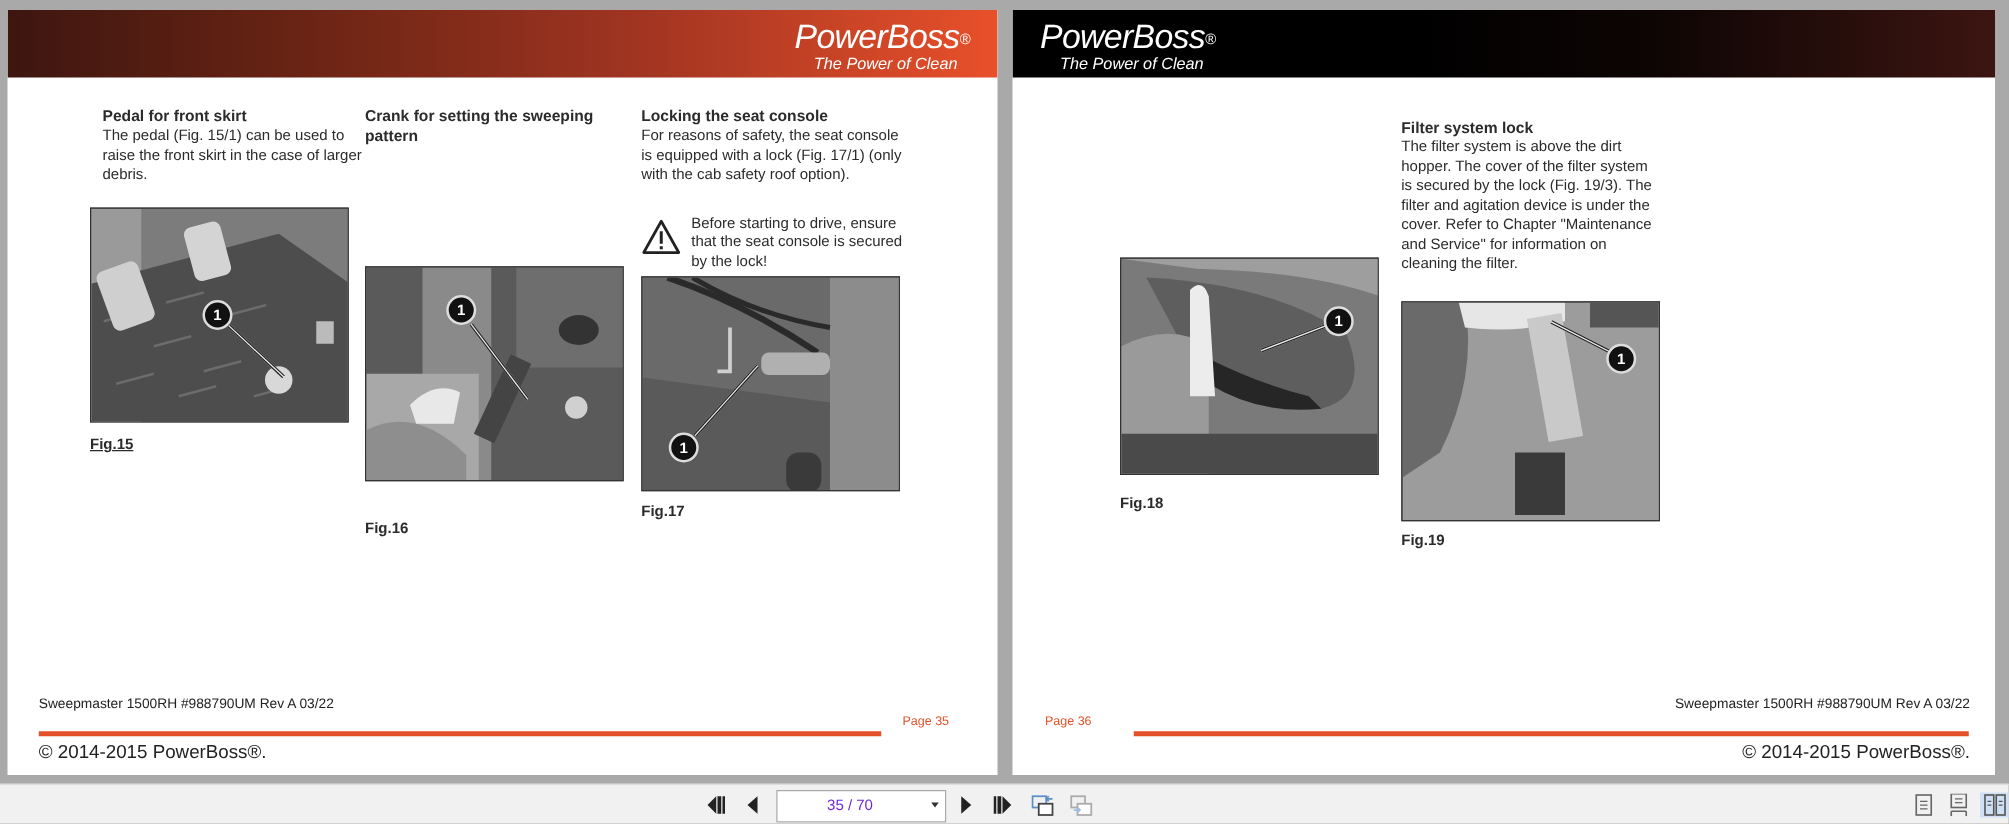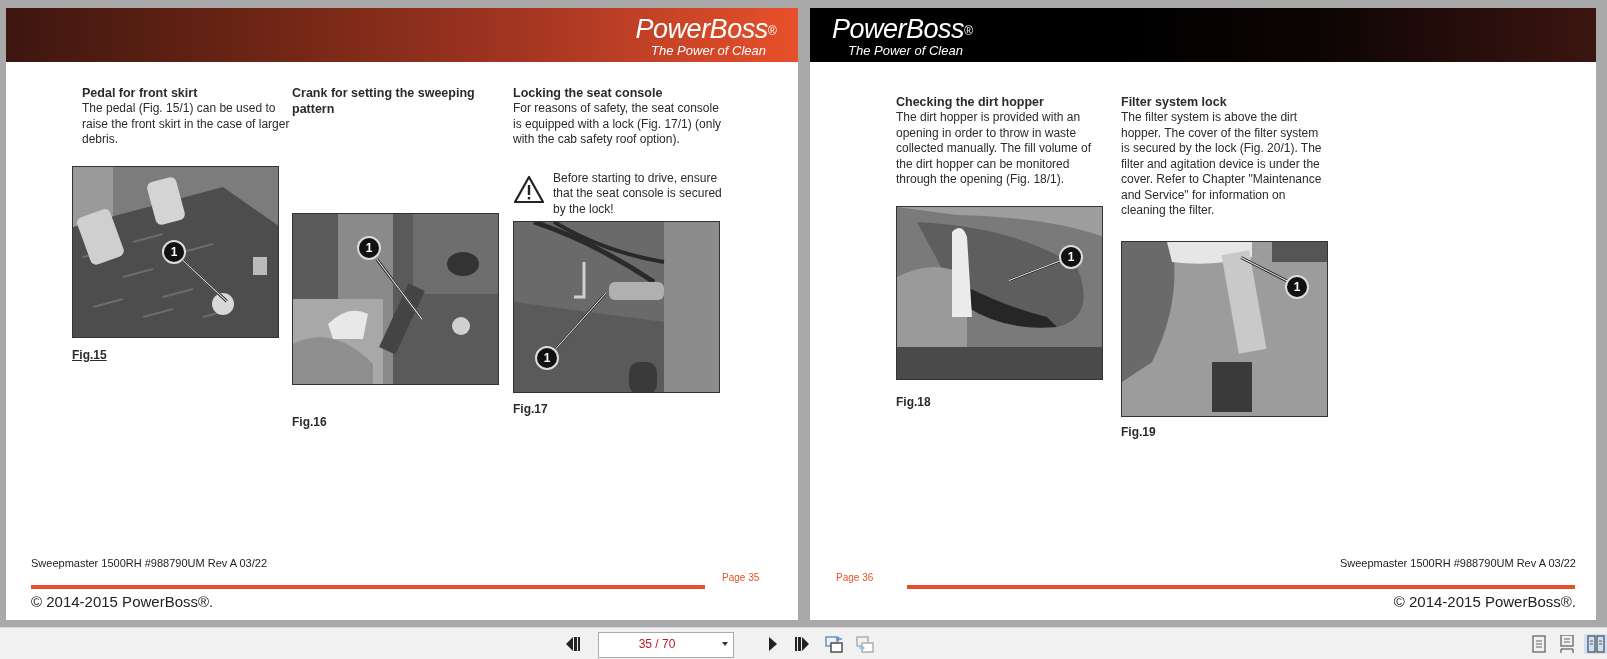--- a/index.html
+++ b/index.html
@@ -28,21 +28,21 @@
   .figure { position: absolute; border: 1px solid #333; background: #6a6a6a; overflow: hidden; }
   .fig-label { position: absolute; font-size: 12px; font-weight: bold; color: #2b2b2b; }
   .callout { position: absolute; width: 24px; height: 24px; border-radius: 50%; background: #111; border: 2px solid #ddd; color: #fff; font-size: 12px; font-weight: bold; text-align: center; line-height: 20px; }
   .callout-line { position: absolute; height: 3px; background: #eee; border-top: 1px solid #222; border-bottom: 1px solid #222; transform-origin: 0 50%; }
   .footer-doc { position: absolute; font-size: 11px; color: #222; }
   .footer-rule { position: absolute; height: 4px; background: #e4502a; }
   .footer-copy { position: absolute; font-size: 15px; color: #222; }
   .footer-page { position: absolute; font-size: 10px; color: #e4502a; }
   .toolbar { position: absolute; left: 0; top: 627px; width: 1607px; height: 32px; background: #f1f1f1; border-top: 1px solid #ddd; }
   .tb-btn { position: absolute; top: 6px; width: 22px; height: 20px; display: flex; align-items: center; justify-content: center; cursor: pointer; }
-  .page-select { position: absolute; left: 598px; top: 4px; width: 136px; height: 26px; background: #fff; border: 1px solid #aaa; font-size: 12px; color: #b91c1c; }
+  .page-select { position: absolute; left: 621px; top: 4px; width: 136px; height: 26px; background: #fff; border: 1px solid #aaa; font-size: 12px; color: #6d28d9; }
   .page-select .val { position: absolute; left: 0; right: 18px; top: 4px; text-align: center; }
   .page-select .caret { position: absolute; right: 5px; top: 9px; width: 0; height: 0; border-left: 3px solid transparent; border-right: 3px solid transparent; border-top: 4px solid #333; }
   .view-btn.active { background: #cfe0f5; }
 </style>
 </head>
 <body>
 
 <div class="viewer">
 
   <div class="page page-left">
@@ -139,42 +139,38 @@
   </div>
 
   <div class="page page-right">
     <div class="banner">
       <div class="brand">
         <div class="brand-name"><span>PowerBoss</span><sup>®</sup></div>
         <div class="brand-tag">The Power of Clean</div>
       </div>
     </div>
 
-    <div class="section" style="left:86px; top:86px; width:205px;">
-      <h3>Checking the dirt hopper</h3>
-      <p>The dirt hopper is provided with an opening in order to throw in waste collected manually. The fill volume of the dirt hopper can be monitored through the opening (Fig. 18/1).</p>
-    </div>
     <div class="figure" style="left:86px; top:198px; width:207px; height:174px;">
       <svg width="207" height="174" viewBox="0 0 207 174">
         <rect width="207" height="174" fill="#7a7a7a"></rect>
         <path d="M0,0 L207,0 L207,30 Q150,10 60,8 Z" fill="#9e9e9e"></path>
         <path d="M20,15 Q120,20 180,60 Q200,110 160,120 Q100,115 60,90 Z" fill="#5e5e5e"></path>
         <path d="M70,80 Q110,100 150,110 L160,120 Q110,125 70,100 Z" fill="#262626"></path>
         <path d="M0,70 Q40,50 70,70 L70,174 L0,174 Z" fill="#9a9a9a"></path>
         <path d="M55,25 Q65,15 70,30 L75,110 L55,110 Z" fill="#ececec"></path>
         <rect x="0" y="140" width="207" height="34" fill="#4a4a4a"></rect>
       </svg>
       <div class="callout-line" style="left:112px; top:72px; width:64px; transform: rotate(-21deg);"></div>
       <div class="callout" style="left:162px; top:38px;">1</div>
     </div>
     <div class="fig-label" style="left:86px; top:387px;">Fig.18</div>
 
     <div class="section" style="left:311px; top:86px; width:208px;">
       <h3>Filter system lock</h3>
-      <p>The filter system is above the dirt hopper. The cover of the filter system is secured by the lock (Fig. 20/1). The filter and agitation device is under the cover. Refer to Chapter "Maintenance and Service" for information on cleaning the filter.</p>
+      <p>The filter system is above the dirt hopper. The cover of the filter system is secured by the lock (Fig. 19/3). The filter and agitation device is under the cover. Refer to Chapter "Maintenance and Service" for information on cleaning the filter.</p>
     </div>
     <div class="figure" style="left:311px; top:233px; width:207px; height:176px;">
       <svg width="207" height="176" viewBox="0 0 207 176">
         <rect width="207" height="176" fill="#9c9c9c"></rect>
         <path d="M0,0 L50,0 Q60,60 30,120 L0,140 Z" fill="#6a6a6a"></path>
         <path d="M45,0 L130,0 L130,15 Q90,25 50,20 Z" fill="#e6e6e6"></path>
         <rect x="108" y="10" width="28" height="100" fill="#c9c9c9" transform="rotate(-10 122 60)"></rect>
         <rect x="90" y="120" width="40" height="50" fill="#3a3a3a"></rect>
         <rect x="150" y="0" width="57" height="20" fill="#555"></rect>
       </svg>

